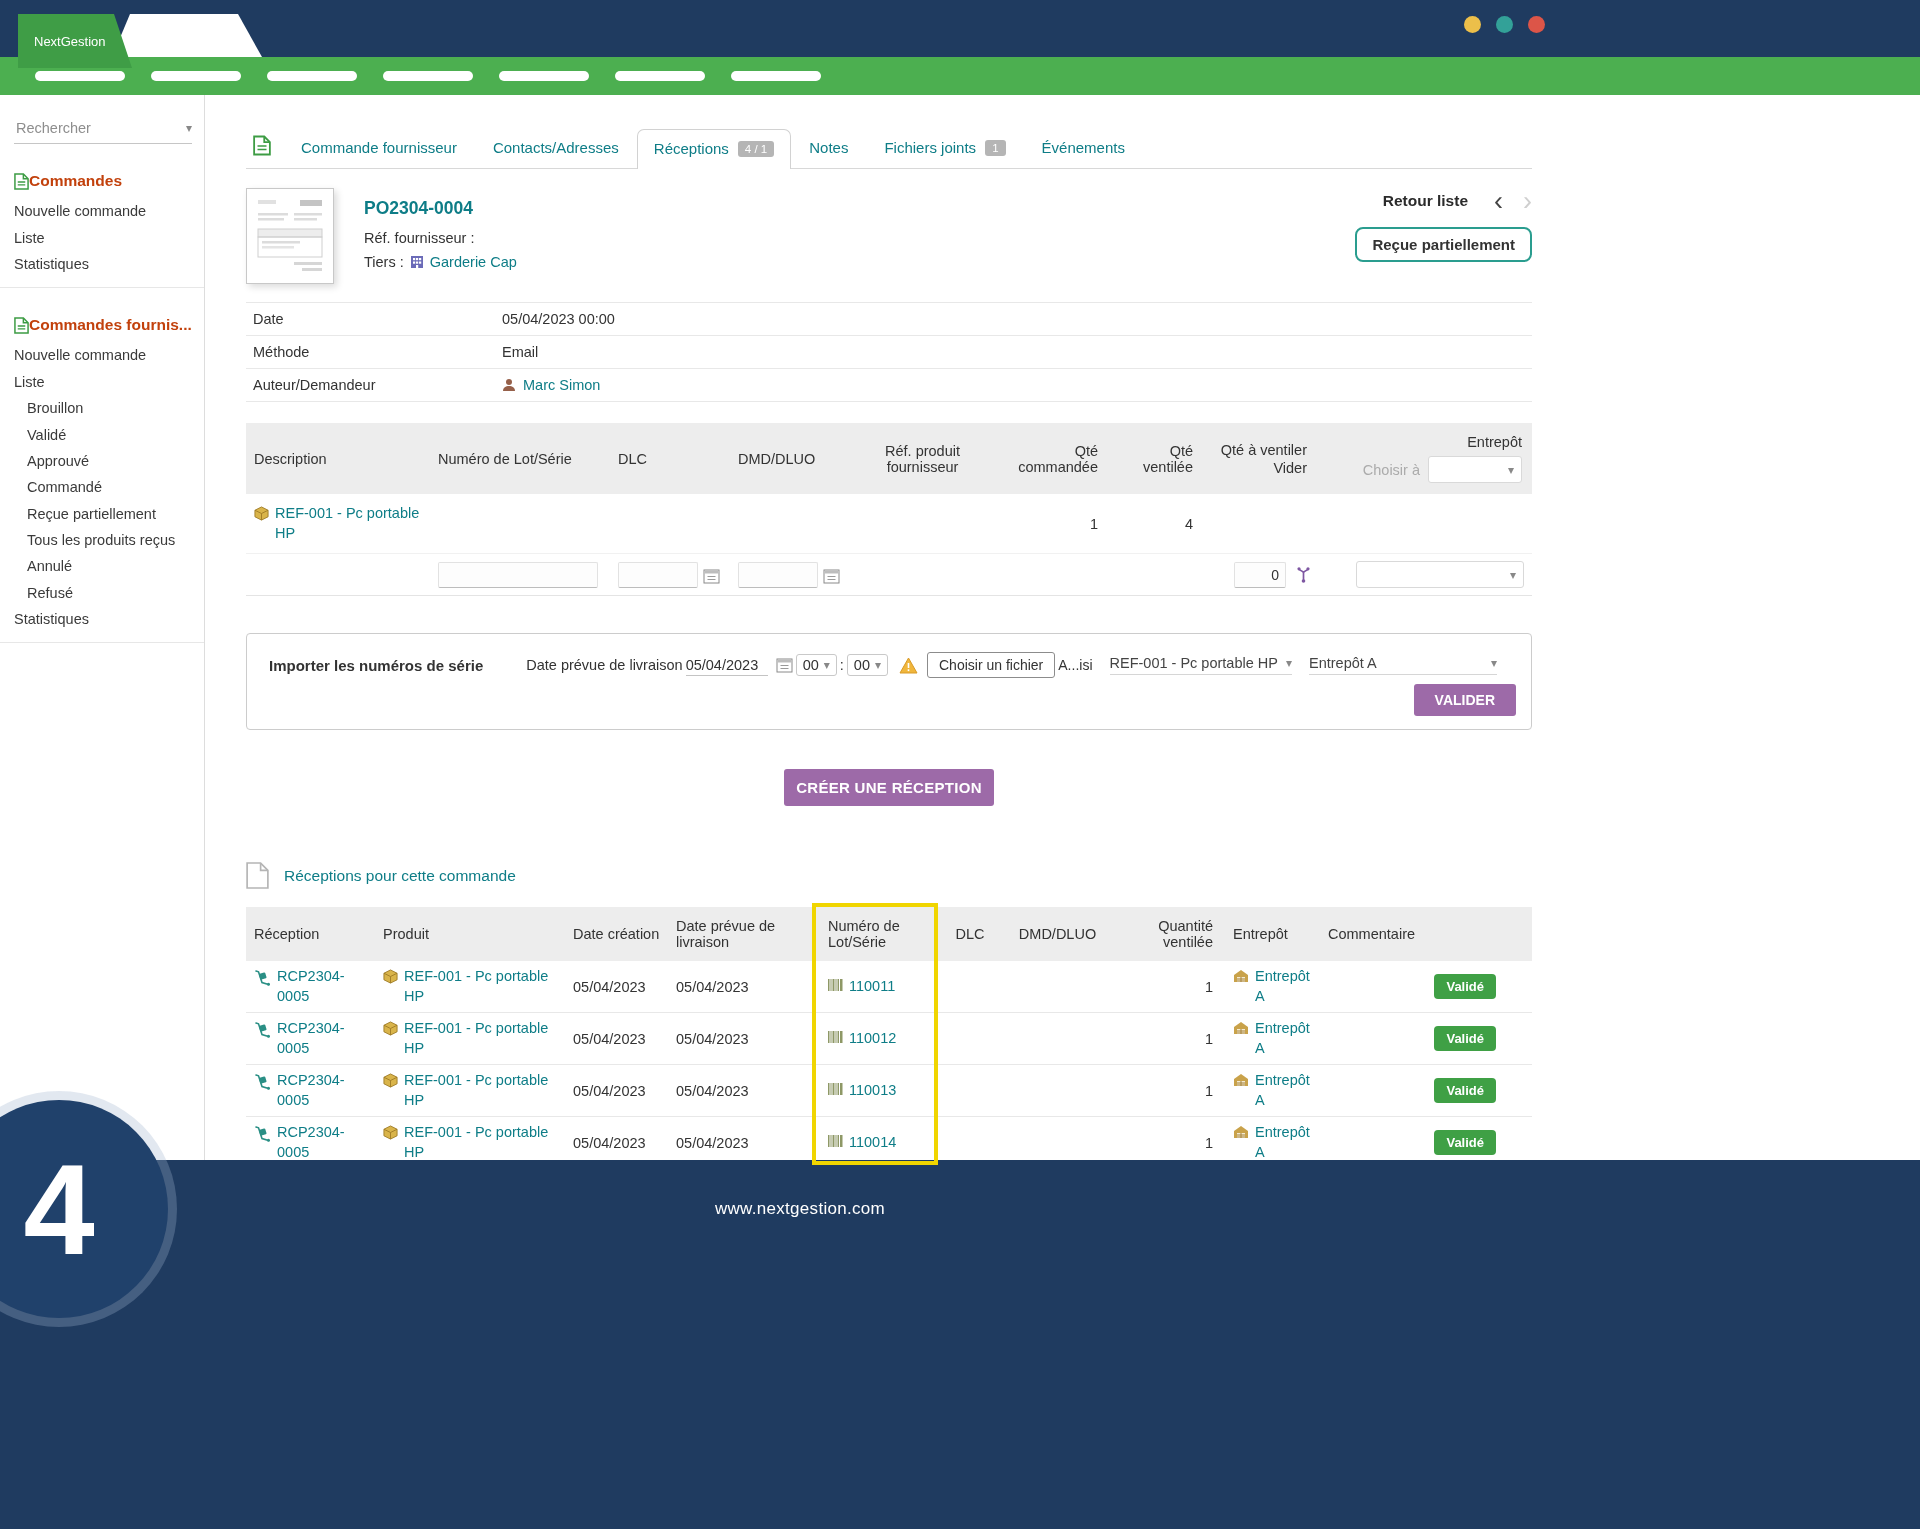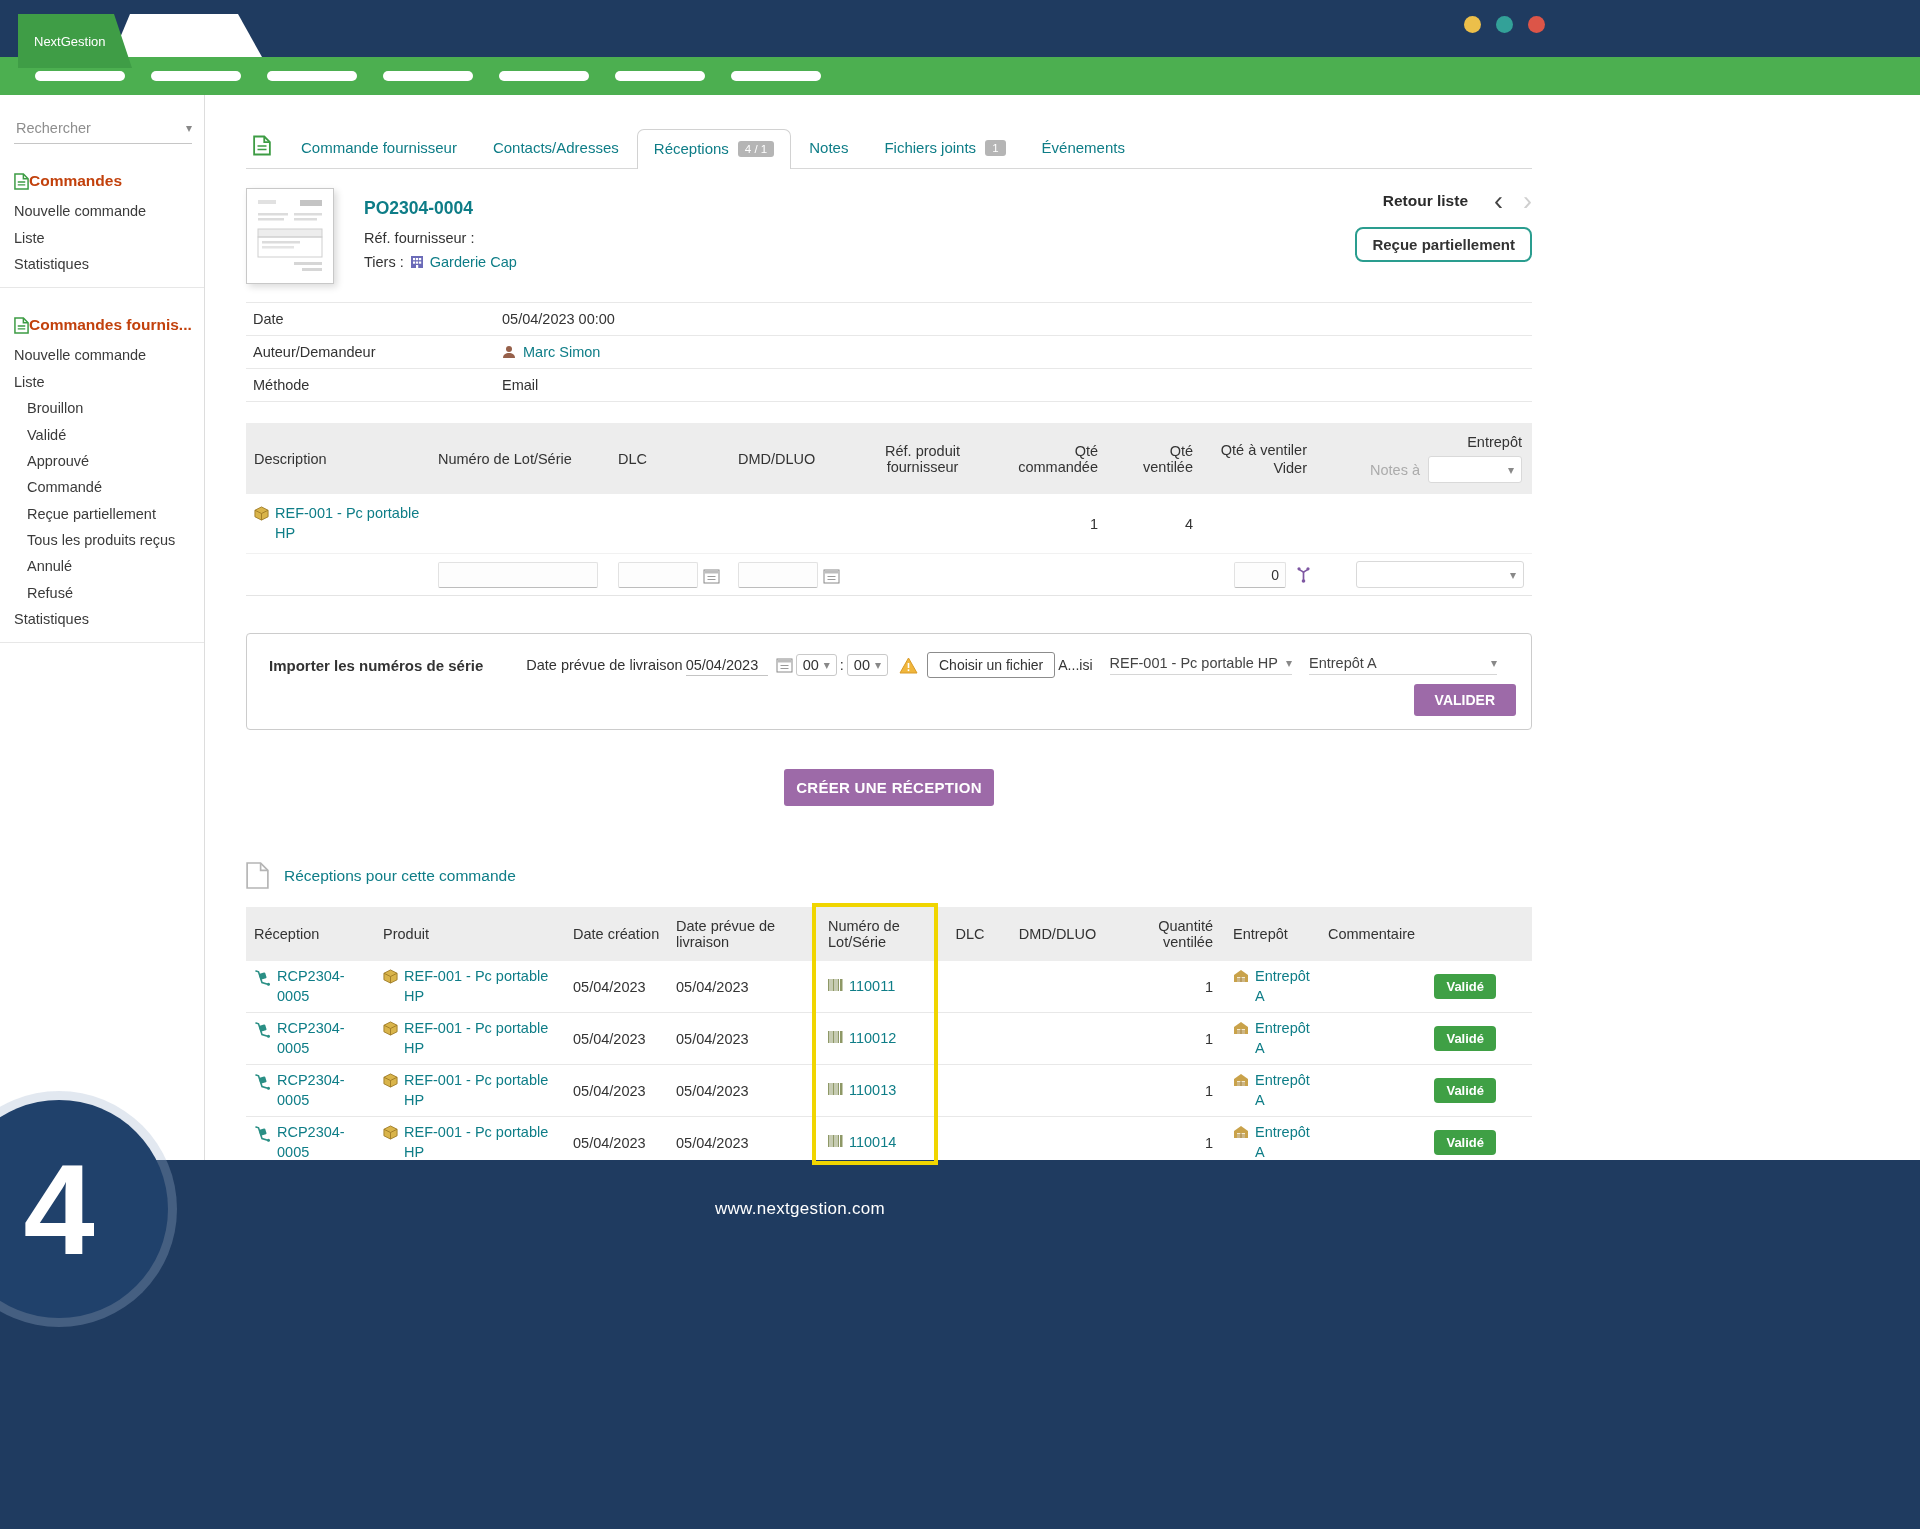--- a/index.html
+++ b/index.html
@@ -280,52 +280,52 @@
         <div class="status-box">Reçue partiellement</div>
       </div>
     </div>
 
     <div class="details">
       <div class="detail-row">
         <div class="detail-label">Date</div>
         <div class="detail-value">05/04/2023 00:00</div>
       </div>
       <div class="detail-row">
+        <div class="detail-label">Méthode</div>
+        <div class="detail-value">Email</div>
+      </div>
+      <div class="detail-row">
         <div class="detail-label">Auteur/Demandeur</div>
         <div class="detail-value">
           <svg width="14" height="14" viewBox="0 0 14 14">
               <circle cx="7" cy="4" r="3" fill="#96604a"></circle>
               <path d="M1 13c0-3.3 2.7-5 6-5s6 1.7 6 5z" fill="#96604a"></path>
             </svg>
           <a class="lnk">Marc Simon</a>
         </div>
-      </div>
-      <div class="detail-row">
-        <div class="detail-label">Méthode</div>
-        <div class="detail-value">Email</div>
       </div>
     </div>
 
     <div class="ptable">
       <div class="pgrid pt-head">
         <div>Description</div>
         <div>Numéro de Lot/Série</div>
         <div>DLC</div>
         <div>DMD/DLUO</div>
         <div class="center">Réf. produit fournisseur</div>
         <div class="num">Qté commandée</div>
         <div class="num">Qté ventilée</div>
         <div class="h-qav">
           <span>Qté à ventiler</span>
           <div class="vider">Vider</div>
         </div>
         <div class="h-wh">
           <span>Entrepôt</span>
           <div class="force-row">
-            <span class="force-label">Notes à</span>
+            <span class="force-label">Choisir à</span>
             <div class="fake-select force">
               <span class="caret">▾</span>
             </div>
           </div>
         </div>
       </div>
 
       <div class="pgrid pt-row line1">
         <div class="icon-text">
           <svg width="15" height="15" viewBox="0 0 16 16">

